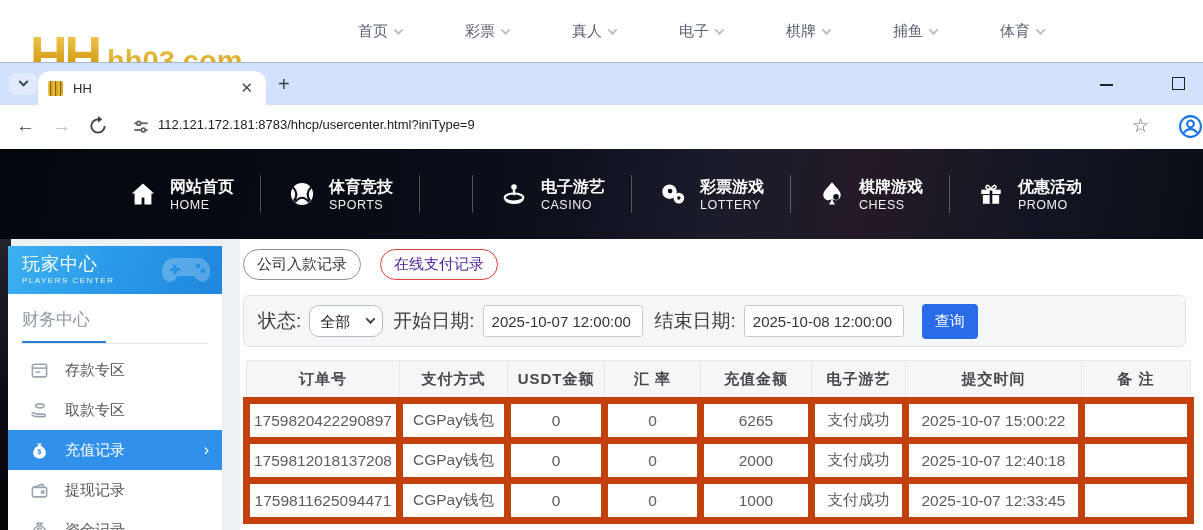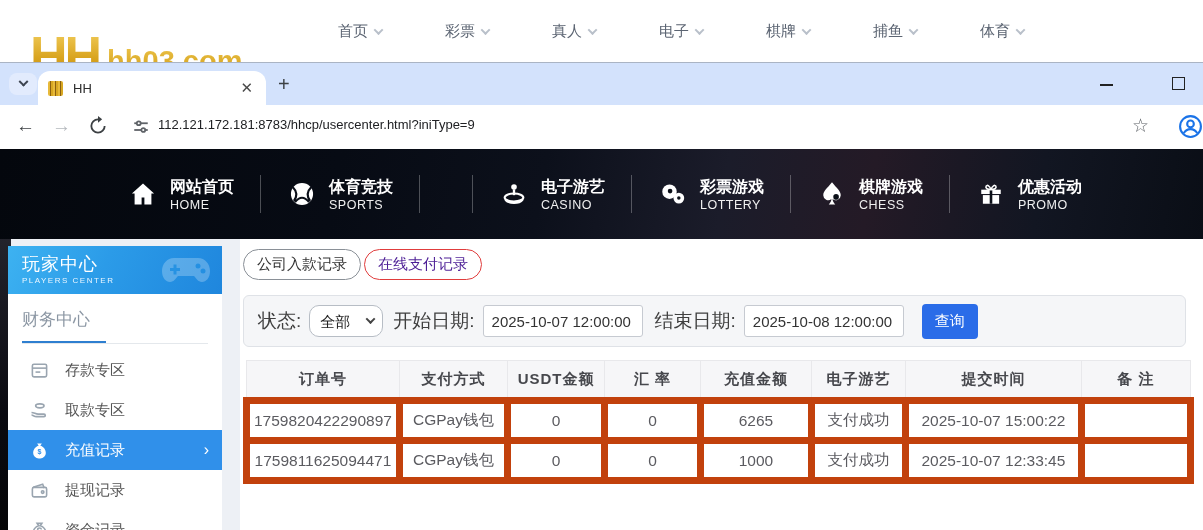--- a/index.html
+++ b/index.html
@@ -8,21 +8,21 @@
 
   
   .site-header { position:absolute; top:0; left:0; width:1203px; height:62px; background:#fff; }
   .logo { position:absolute; left:30px; top:2px; display:flex; align-items:flex-end; }
   .logo-hh { font-size:52px; font-weight:900; letter-spacing:-3px; line-height:58px;
     background:linear-gradient(180deg,#f3cf5e 5%,#d9a41f 55%,#b9820c 100%);
     -webkit-background-clip:text; background-clip:text; color:transparent; }
   .logo-domain { font-size:29px; font-weight:bold; margin-left:8px; line-height:46px;
     background:linear-gradient(180deg,#f0c84f 10%,#cf9a14 80%);
     -webkit-background-clip:text; background-clip:text; color:transparent;margin-top:36px; }
-  .site-nav { position:absolute; left:338px; top:0; height:62px; display:flex; align-items:center; gap:63px; }
+  .site-nav { position:absolute; left:358px; top:0; height:62px; display:flex; align-items:center; gap:63px; }
   .site-nav-item { display:flex; align-items:center; gap:7px; font-size:15px; color:#5b6472; cursor:pointer; }
   .chev { width:7px; height:7px; border-right:2px solid #b9c0ca; border-bottom:2px solid #b9c0ca;
     transform:rotate(45deg) translate(-1px,-1px); display:inline-block; }
 
   
   .browser { position:absolute; top:62px; left:0; width:1203px; height:468px; border-top:1px solid #aab4c4; }
   .tabstrip { position:relative; height:42px; background:#d3e2fc; }
   .tab-search { position:absolute; left:9px; top:10px; width:28px; height:22px; border-radius:8px;
     background:#e2ebfd; display:flex; align-items:center; justify-content:center; cursor:pointer; }
   .tab-search .chev { border-color:#3c4450; transform:rotate(45deg) translate(-2px,-2px); }
@@ -74,21 +74,21 @@
     border-bottom:1px solid #e4e8ec; margin:0 0 6px 0; }
   .menu-item { height:40px; display:flex; align-items:center; padding-left:21px; cursor:pointer;
     font-size:15px; color:#555; position:relative; }
   .menu-item .mi-icon { width:20px; height:20px; margin-right:16px; display:flex; align-items:center; justify-content:center; }
   .menu-item.selected { background:#3090ea; color:#fff; }
   .menu-item .mi-arrow { display:none; }
   .menu-item.selected .mi-arrow { display:block; position:absolute; right:13px; font-size:16px; color:#fff; }
 
   
   .main { position:absolute; left:240px; top:0; right:0; bottom:0; background:#fff; padding:10px 0 0 3px; }
-  .tabs-row { display:flex; gap:3px; }
+  .tabs-row { display:flex; gap:19px; }
   .pill-tab { border:1px solid #8a9097; border-radius:16px; padding:5px 13px; font-size:15px; color:#333;
     background:#fff; cursor:pointer; }
   .pill-tab.active { border-color:#e03c3c; color:#4c1d95; }
   .filter-card { margin:15px 17px 0 0; height:52px; background:#f5f6f8; border:1px solid #dfe2e7;
     border-radius:6px; display:flex; align-items:center; padding:0 14px; }
   .filter-label { font-size:19px; color:#404040; }
   .status-select-wrap { position:relative; margin:0 10px 0 8px; }
   .status-select { appearance:none; -webkit-appearance:none; width:74px; height:32px; border:1px solid #b7bdc5;
     border-radius:10px; background:#fff; font-size:15px; color:#222; padding:0 0 0 10px;
     font-family:"Liberation Sans",sans-serif; cursor:pointer; }
@@ -389,20 +389,30 @@
               <td class="order-cell">1759820422290897</td>
               <td>CGPay钱包</td>
               <td>0</td>
               <td>0</td>
               <td>6265</td>
               <td>支付成功</td>
               <td>2025-10-07 15:00:22</td>
               <td></td>
             </tr>
             <tr>
+              <td class="order-cell">1759812018137208</td>
+              <td>CGPay钱包</td>
+              <td>0</td>
+              <td>0</td>
+              <td>2000</td>
+              <td>支付成功</td>
+              <td>2025-10-07 12:40:18</td>
+              <td></td>
+            </tr>
+            <tr>
               <td class="order-cell">1759811625094471</td>
               <td>CGPay钱包</td>
               <td>0</td>
               <td>0</td>
               <td>1000</td>
               <td>支付成功</td>
               <td>2025-10-07 12:33:45</td>
               <td></td>
             </tr>
           </tbody>

